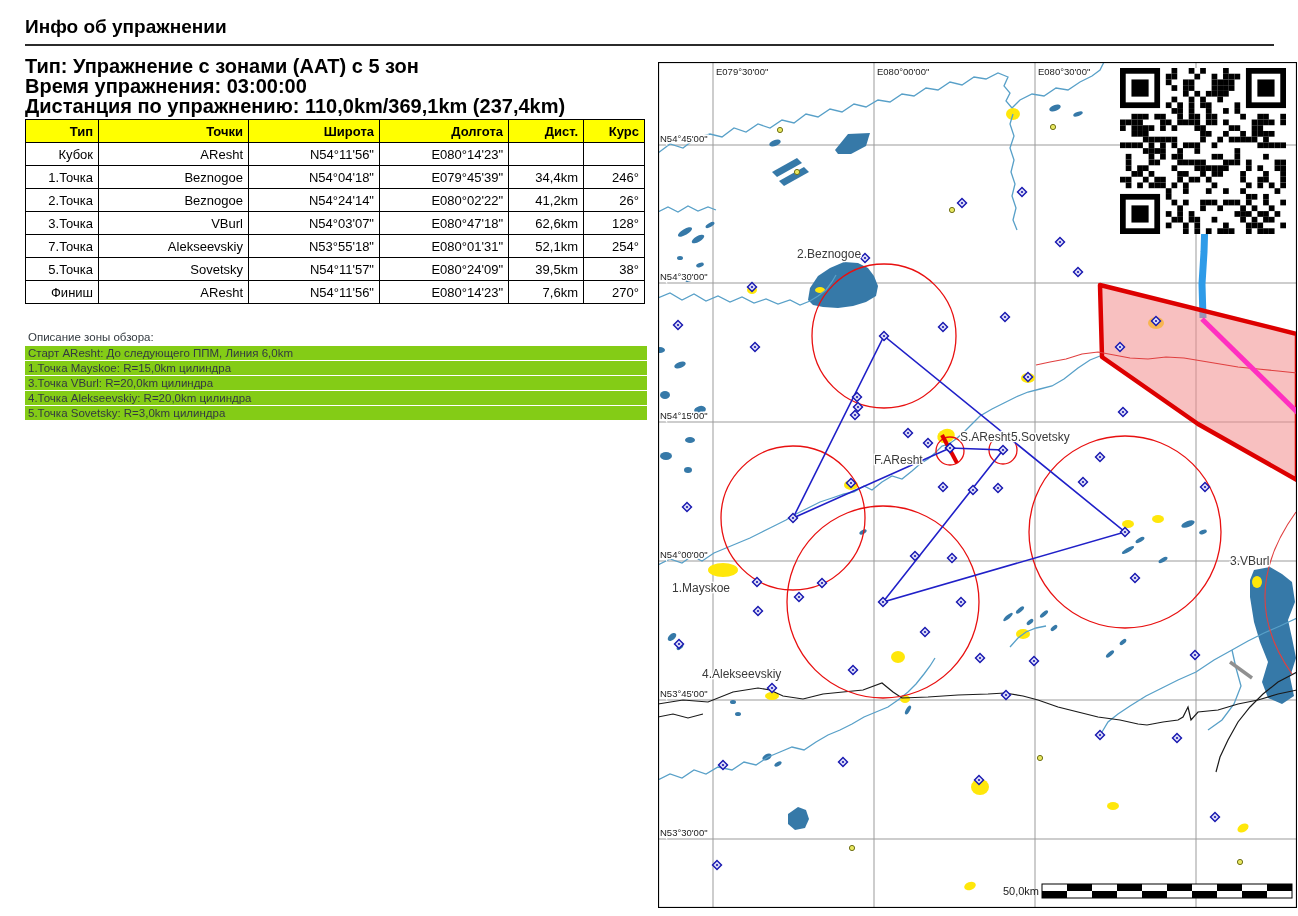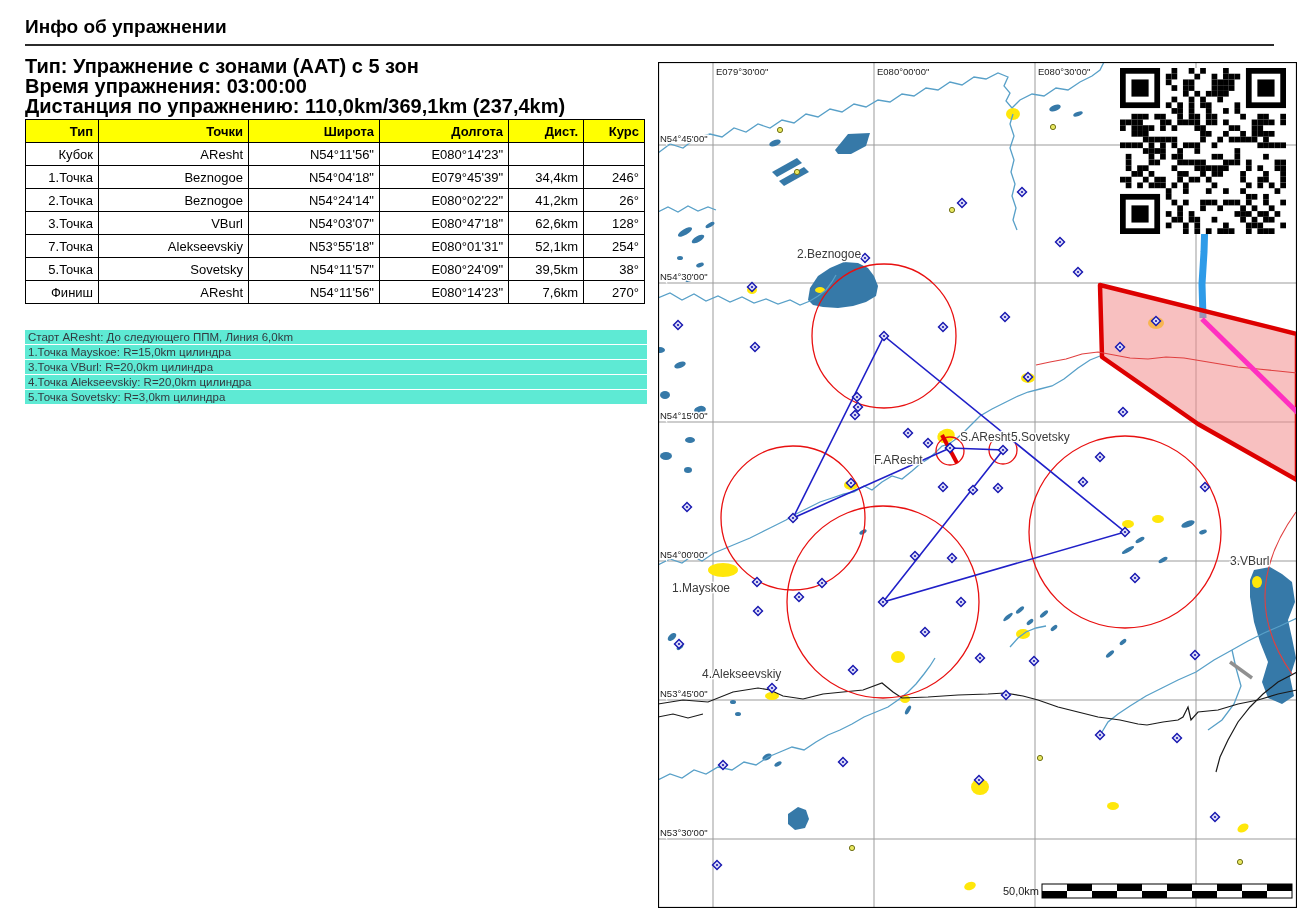--- a/index.html
+++ b/index.html
@@ -10,21 +10,21 @@
   .rule{position:absolute;left:25px;width:1249px;top:44px;height:2px;background:#2b2b2b;}
   .info-line{position:absolute;left:25px;font-size:20px;font-weight:bold;line-height:19px;white-space:nowrap;}
   #info1{top:57px}#info2{top:77px}#info3{top:97px}
   table.wp{position:absolute;left:25px;top:119px;border-collapse:collapse;table-layout:fixed;
            font-size:13px;}
   table.wp th,table.wp td{border:1.2px solid #000;padding:1px 5px;height:20px;text-align:right;
            overflow:hidden;white-space:nowrap;}
   table.wp th{background:#ffff00;font-weight:bold;}
   .zones{position:absolute;left:25px;top:330px;width:640px;font-size:11.5px;color:#333a40;}
   .zone-title{padding:1px 3px;margin-bottom:2px;}
-  .zone-line{background:#5eead4;padding:1px 3px;margin-bottom:1px;width:616px;}
+  .zone-line{background:#84cc16;padding:1px 3px;margin-bottom:1px;width:616px;}
   .map-wrap{position:absolute;left:658px;top:62px;width:639px;height:846px;}
   svg text{font-family:"Liberation Sans",sans-serif;}
   .gridlab{font-size:9.5px;fill:#1a1a1a;paint-order:stroke;stroke:#ffffff;stroke-width:3px;}
   .wplab{font-size:12px;fill:#3a3a3a;paint-order:stroke;stroke:#ffffff;stroke-width:2.5px;}
   .scalelab{font-size:11px;fill:#1a1a1a;}
 </style>
 </head>
 <body>
 
 <div class="page">
@@ -108,20 +108,21 @@
           <td>AResht</td>
           <td>N54°11'56"</td>
           <td>E080°14'23"</td>
           <td>7,6km</td>
           <td>270°</td>
         </tr>
       </tbody>
   </table>
 
   <div class="zones" id="zones">
+    <div class="zone-title">Описание зоны обзора:</div>
   <div class="zone-line">Старт AResht: До следующего ППМ, Линия 6,0km</div>
       <div class="zone-line">1.Точка Mayskoe: R=15,0km цилиндра</div>
       <div class="zone-line">3.Точка VBurl: R=20,0km цилиндра</div>
       <div class="zone-line">4.Точка Alekseevskiy: R=20,0km цилиндра</div>
       <div class="zone-line">5.Точка Sovetsky: R=3,0km цилиндра</div>
     </div>
 
   <div class="map-wrap">
     <svg id="map-svg" width="639" height="846" viewBox="0 0 639 846">
         <rect x="0" y="0" width="639" height="846" fill="#ffffff"></rect>

